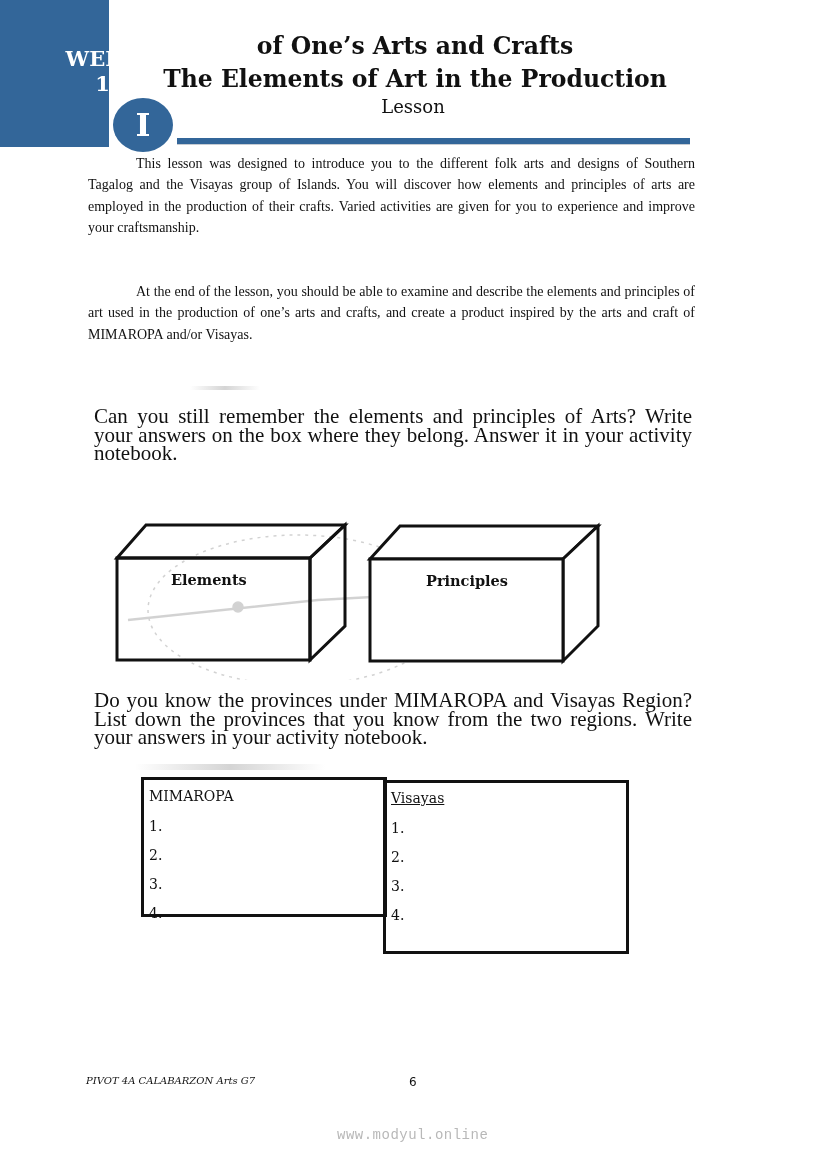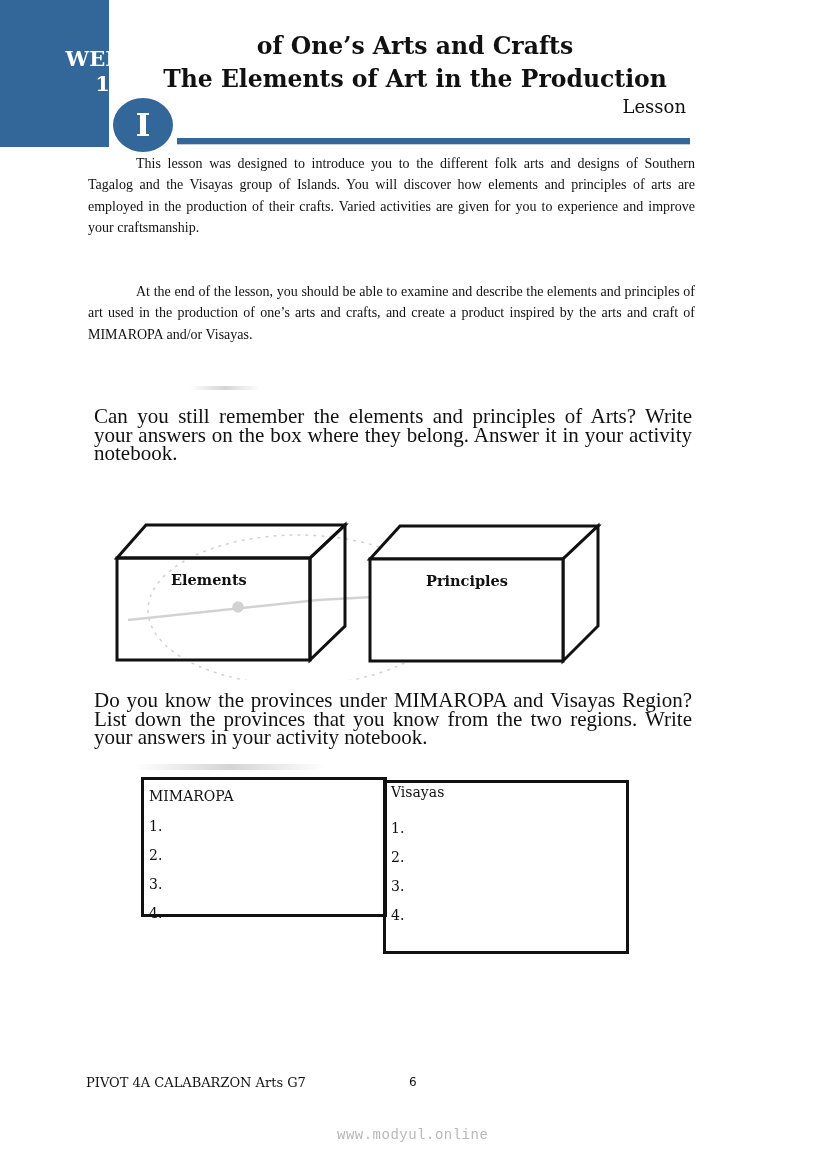--- a/index.html
+++ b/index.html
@@ -1,31 +1,31 @@
 <!DOCTYPE html>
 <html><head>
 <meta charset="utf-8">
 <style>
   html, body { margin:0; padding:0; background:#ffffff; }
   body { width:826px; height:1169px; position:relative; overflow:hidden; font-family:"DejaVu Serif", serif; color:#111; }
   .week-tab { position:absolute; left:0; top:0; width:109px; height:147px; background:#336699; }
   .week-text { position:absolute; left:0; top:46px; width:109px; text-align:center; color:#fff; font-weight:bold; font-size:21px; line-height:25px; font-family:"DejaVu Serif", serif;padding-left:48px; }
   .title { position:absolute; left:140px; top:30px; width:550px; text-align:center; font-weight:bold; font-size:23.5px; line-height:33px; }
-  .subtitle { position:absolute; left:140px; top:96px; width:546px; text-align:right; font-size:18px; }
+  .subtitle { position:absolute; left:140px; top:96px; width:546px; text-align:center; font-size:18px; }
   .circle { position:absolute; left:113px; top:98px; width:60px; height:54px; border-radius:50%; background:#336699; color:#fff; font-weight:bold; font-size:32px; text-align:center; line-height:54px; }
   .rule { position:absolute; left:177px; top:138px; width:513px; height:6px; background:#336699; border-bottom:1px solid #c6cbd2; }
   .para { position:absolute; left:88px; width:607px; font-family:"Liberation Serif", serif; font-size:14px; line-height:21.3px; text-align:justify; margin:0; }
   .para .indent { display:inline-block; width:48px; }
   .instr { position:absolute; left:94px; width:598px; font-family:"Liberation Serif", serif; font-size:21px; line-height:18.5px; text-align:justify; margin:0; }
   .box3d { position:absolute; }
   .box-label { position:absolute; font-weight:bold; font-size:14.5px; font-family:"DejaVu Serif", serif;text-align:center; }
   .listbox { position:absolute; border:3.5px solid #111; box-sizing:border-box; font-family:"DejaVu Serif", serif; font-size:14px; }
   .listbox .head { position:absolute; left:5px; top:8px; }
   .listbox .item { position:absolute; left:5px; }
-  .footer-left { position:absolute; left:86px; top:1075px; font-size:13px; font-family:"DejaVu Serif", serif; }
+  .footer-left { position:absolute; left:86px; top:1075px; font-style:italic; font-size:10px; font-family:"DejaVu Serif", serif; }
   .footer-page { position:absolute; left:409px; top:1075px; font-size:12px; font-family:"DejaVu Sans", sans-serif; }
   .watermark { position:absolute; left:337px; top:1127px; font-size:14px; color:#b8b8b8; font-family:Liberation Mono, monospace; letter-spacing:0.5px; }
   .smudge { position:absolute; background:linear-gradient(90deg, rgba(200,200,200,0), rgba(170,170,170,0.5), rgba(200,200,200,0)); height:4px; }
 </style>
 </head>
 <body>
 
 <div class="week-tab">
   <div class="week-text">
     <div>WEEK</div>
@@ -80,21 +80,21 @@
 
 <div class="listbox" style="left:100px; top:777px; width:246px; height:140px;margin-left:41px;">
   <div class="head">MIMAROPA</div>
   <div class="item" style="top:38px;">1.</div>
   <div class="item" style="top:67px;">2.</div>
   <div class="item" style="top:96px;">3.</div>
   <div class="item" style="top:125px;">4.</div>
 </div>
 
 <div class="listbox" style="left:383px; top:780px; width:246px; height:174px;">
-  <div class="head" style="top:1px;">Visayas</div>
+  <div class="head" style="top:7px;text-decoration:underline;">Visayas</div>
   <div class="item" style="top:37px;">1.</div>
   <div class="item" style="top:66px;">2.</div>
   <div class="item" style="top:95px;">3.</div>
   <div class="item" style="top:124px;">4.</div>
 </div>
 
 <div class="footer-left">PIVOT 4A CALABARZON Arts G7</div>
 <div class="footer-page">6</div>
 <div class="watermark">www.modyul.online</div>
 

